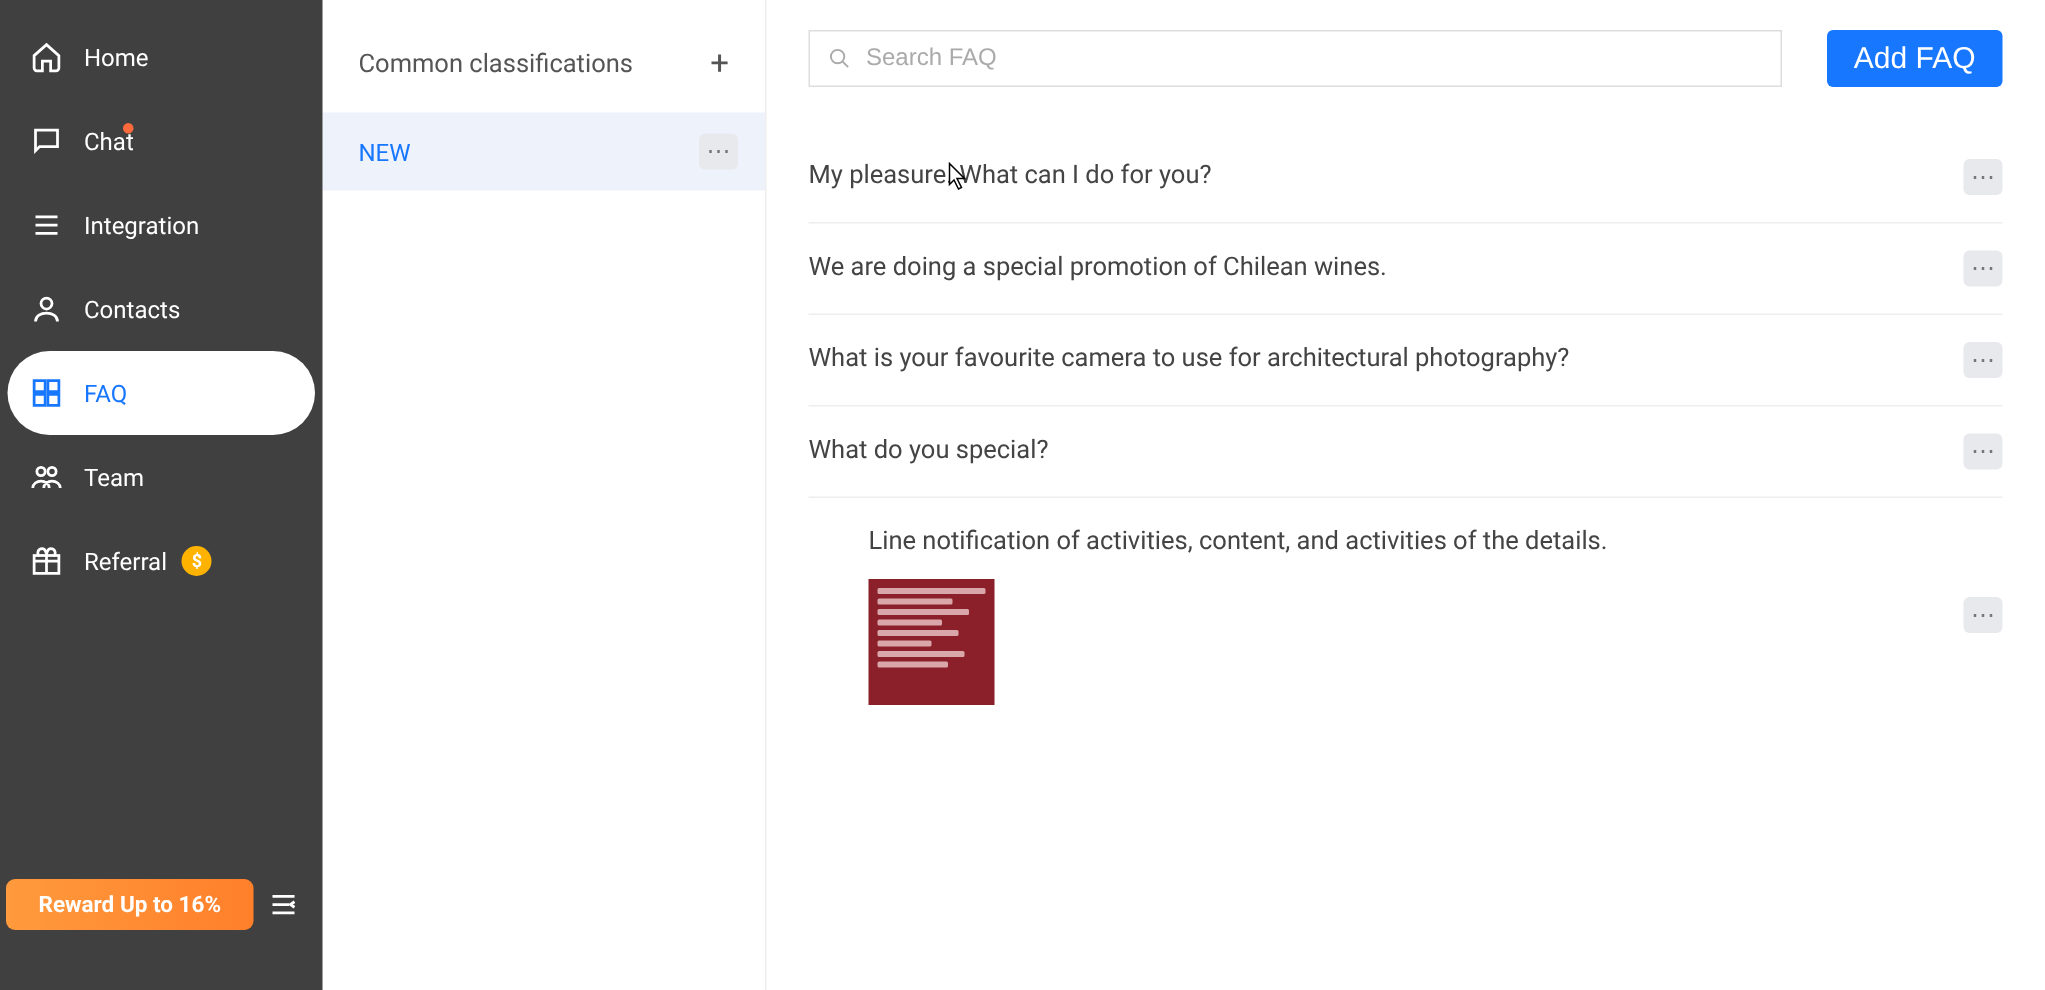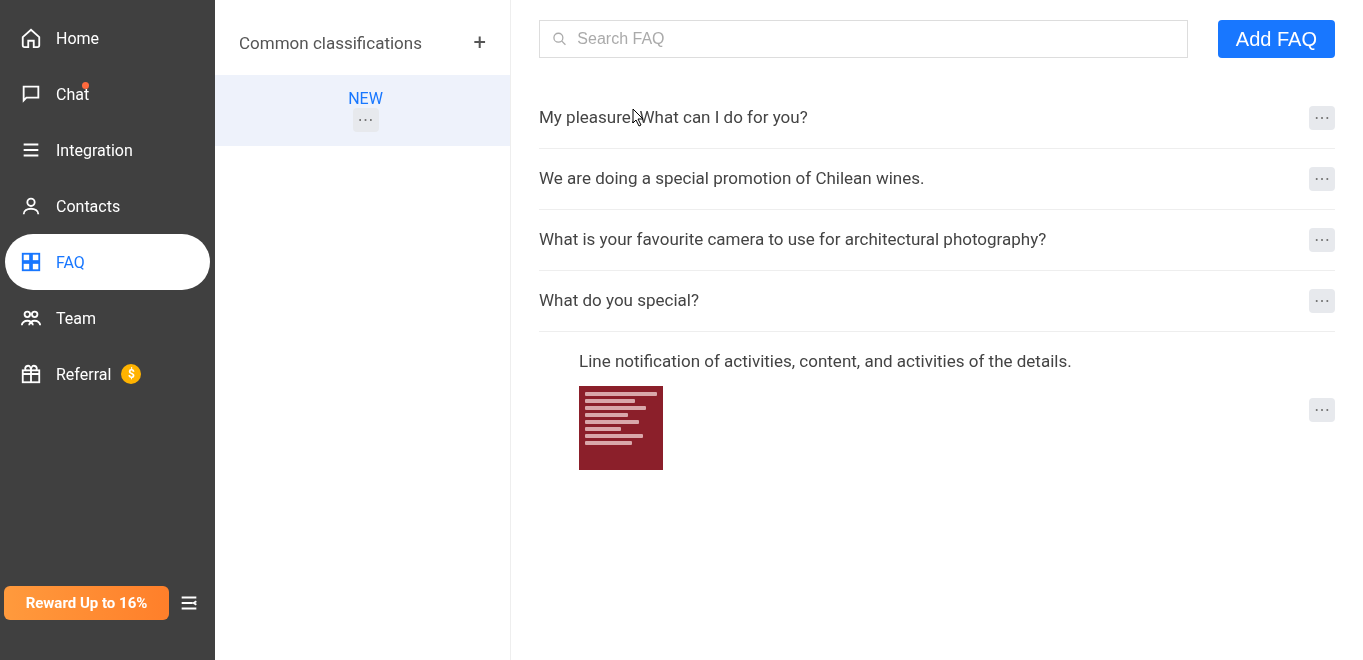--- a/index.html
+++ b/index.html
@@ -81,21 +81,21 @@
   .panel-header {
     display:flex;align-items:center;justify-content:space-between;
     padding: 30px 24px 20px 24px;
     font-size:17px;color:#555;text-align:center;
   }
   .plus-btn { font-size:22px;color:#555;cursor:pointer; }
   .class-list {}
   .class-item {
     display:flex;align-items:center;justify-content:space-between;
     padding: 14px 18px 14px 24px;
-    font-size:16px; cursor:pointer;flex-direction:column;
+    font-size:16px; cursor:pointer;
   }
   .class-item.selected { background:#eef2fb; color:#1877ff; }
   .more-btn {
     width:26px;height:24px;border-radius:4px;background:#e7e9ed;
     display:flex;align-items:center;justify-content:center;cursor:pointer;
     color:#777;font-size:16px;line-height:1;
   }
   
   .main {
     flex:1;

